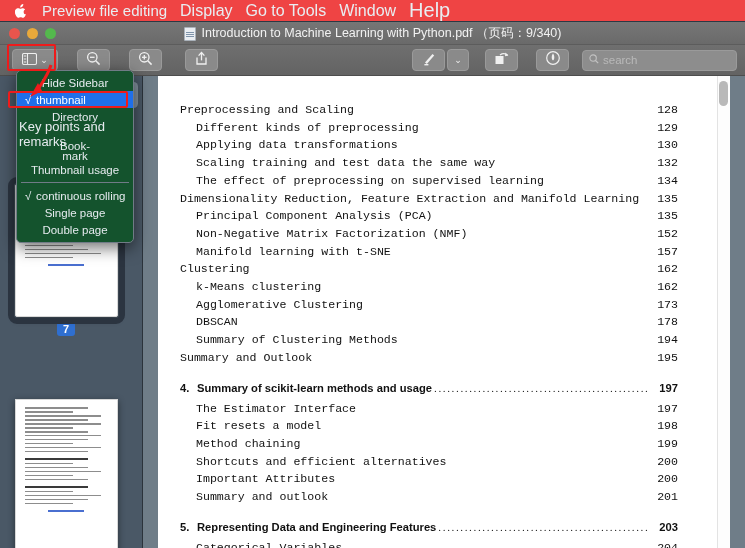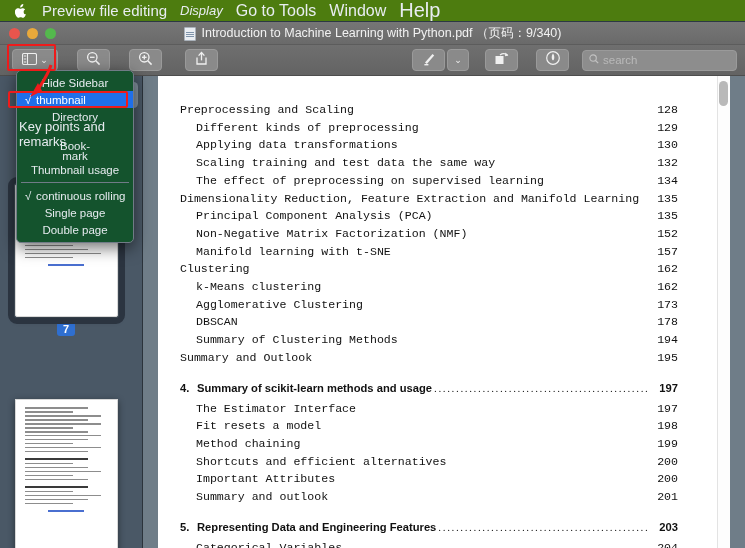--- a/index.html
+++ b/index.html
@@ -6,34 +6,34 @@
   html,body { width:745px; height:548px; overflow:hidden; }
   body {
     font-family: "Liberation Sans", sans-serif;
     background:#3d4b56;
     position:relative;
   }
 
   
   .menubar{
     position:absolute; left:0; top:0; width:745px; height:22px;
-    background:#4d7c0f;
+    background:#ef4444;
     display:flex; align-items:center;
     color:#dfe5ea;
     padding-left:14px;
     border-bottom:1px solid #2c3844;
   }
   .apple-logo{
     width:14px; height:16px; margin-right:14px;
     display:flex; align-items:center; justify-content:center;
     color:#ffffff;
   }
   .menu-item{ margin-right:13px; white-space:nowrap; color:#e8edf1; }
   .mi-preview { font-size:15px; }
-  .mi-display { font-size:13px;font-style:italic; }
+  .mi-display { font-size:16px; }
   .mi-goto    { font-size:16px; }
   .mi-window  { font-size:16px; }
   .mi-help    { font-size:20px; }
 
   
   .window{
     position:absolute; left:0; top:22px; width:745px; height:526px;
     background:#6d6d6d;
   }
   .titlebar{

